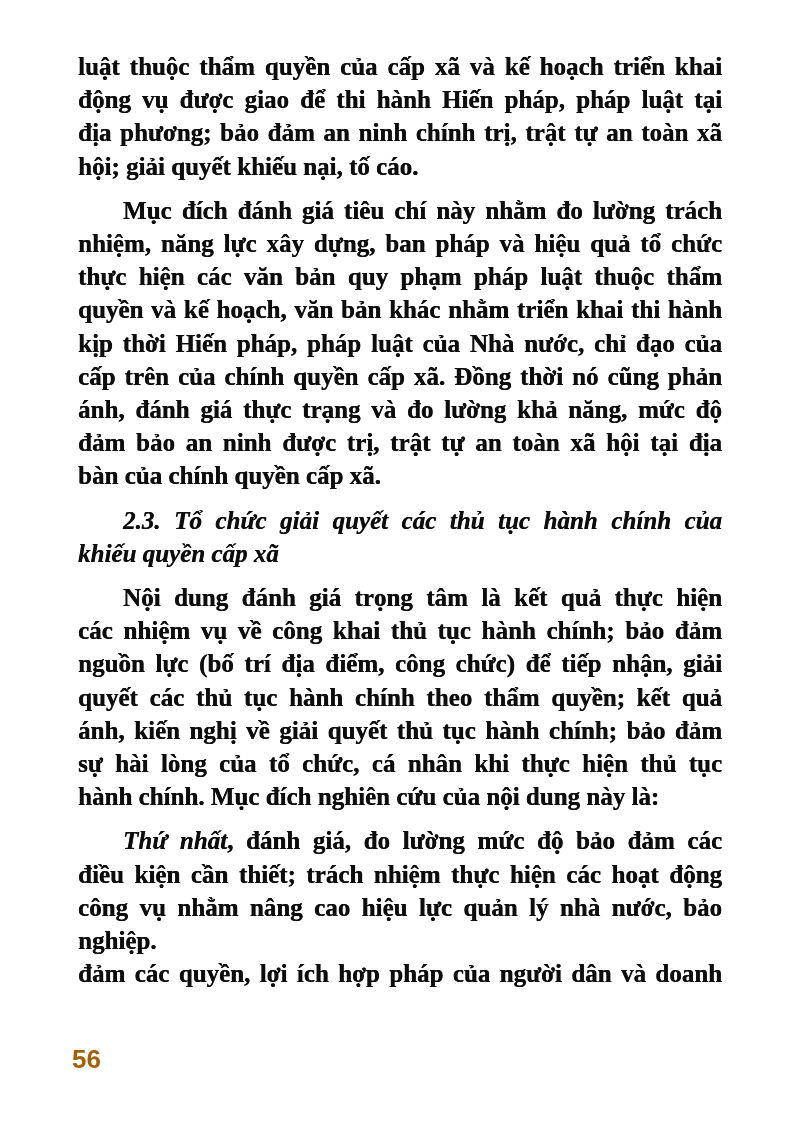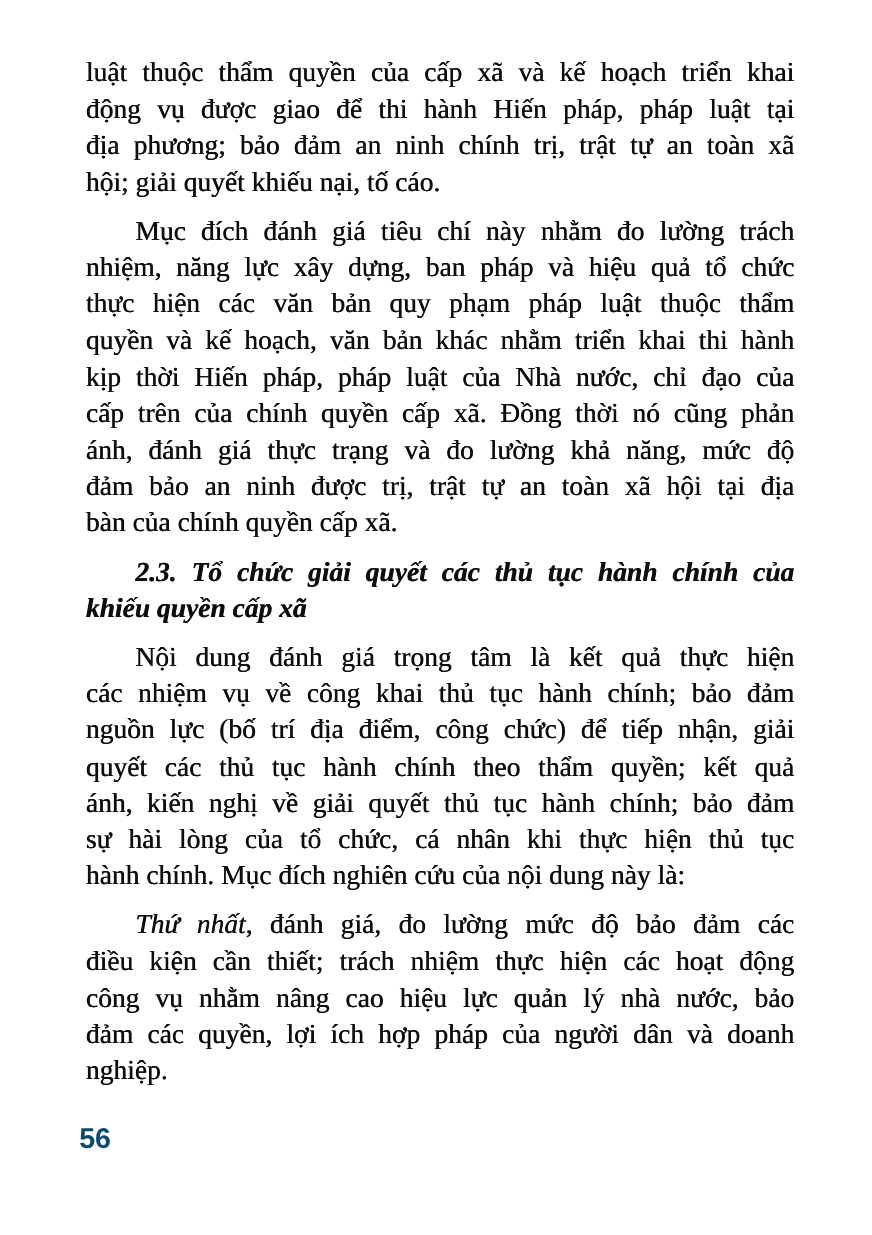--- a/index.html
+++ b/index.html
@@ -30,36 +30,37 @@
   }
   .para:last-child { margin-bottom: 8px; }
   .para.heading {
     font-weight: 700;
     font-style: italic;
   }
   .line {
     text-align: justify;
     text-align-last: justify;
     white-space: normal;
+    font-weight: bold;
   }
   .line.last {
     text-align-last: left;
   }
   .line.indent {
     text-indent: 45px;
   }
   .italic { font-style: italic; }
   .page-number {
     position: absolute;
     left: 72px;
-    top: 1020px;
+    top: 1044px;
     font-family: "Liberation Sans", "DejaVu Sans", sans-serif;
     font-weight: 700;
     font-size: 26px;
-    color: #0c4a6e;
+    color: #a16207;
   }
 </style>
 </head>
 <body>
 
 <div class="page">
   <div class="text-block">
       <div class="para body">
         <div class="line">luật thuộc thẩm quyền của cấp xã và kế hoạch triển khai</div>
         <div class="line">động vụ được giao để thi hành Hiến pháp, pháp luật tại</div>
@@ -87,18 +88,18 @@
         <div class="line">nguồn lực (bố trí địa điểm, công chức) để tiếp nhận, giải</div>
         <div class="line">quyết các thủ tục hành chính theo thẩm quyền; kết quả</div>
         <div class="line">ánh, kiến nghị về giải quyết thủ tục hành chính; bảo đảm</div>
         <div class="line">sự hài lòng của tổ chức, cá nhân khi thực hiện thủ tục</div>
         <div class="line last">hành chính. Mục đích nghiên cứu của nội dung này là:</div>
       </div>
       <div class="para body">
         <div class="line indent"><span class="italic">Thứ nhất</span><span>, đánh giá, đo lường mức độ bảo đảm các</span></div>
         <div class="line">điều kiện cần thiết; trách nhiệm thực hiện các hoạt động</div>
         <div class="line">công vụ nhằm nâng cao hiệu lực quản lý nhà nước, bảo</div>
+        <div class="line last">nghiệp.</div>
         <div class="line">đảm các quyền, lợi ích hợp pháp của người dân và doanh</div>
-        <div class="line last">nghiệp.</div>
       </div>
     </div>
   <div class="page-number">56</div>
 </div>
 
 </body></html>

